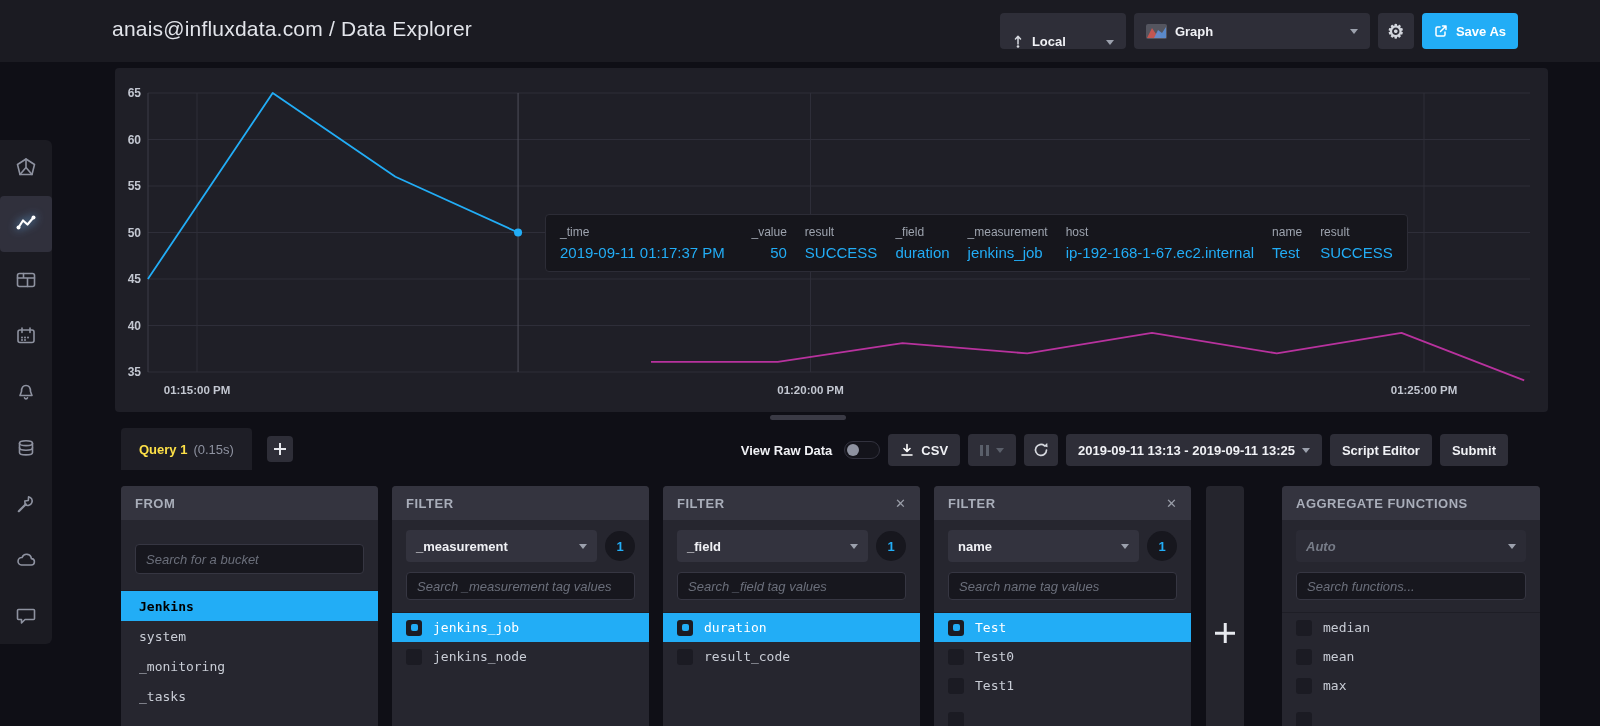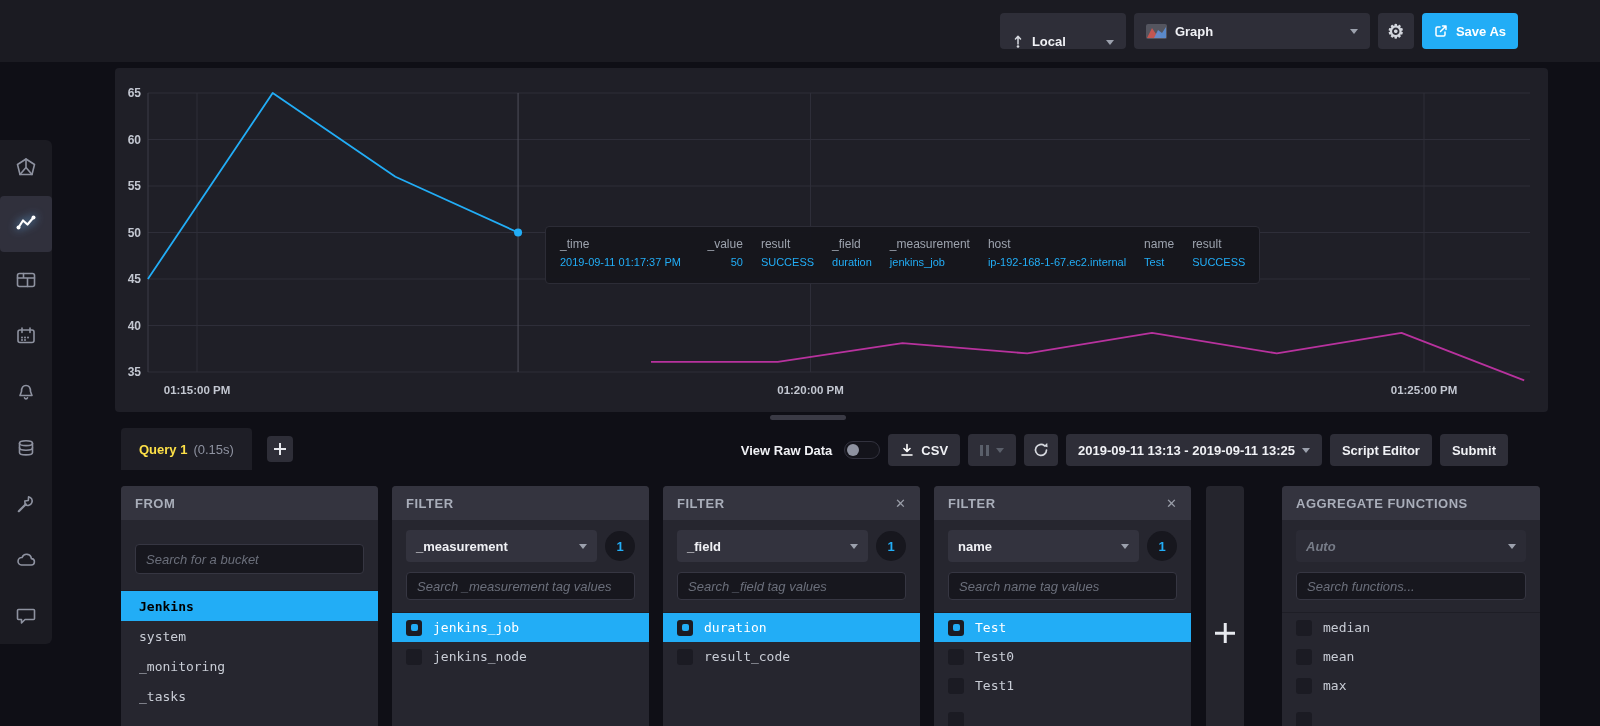--- a/index.html
+++ b/index.html
@@ -33,25 +33,25 @@
   .nav-item.active svg { stroke:#ffffff; filter:drop-shadow(0 0 5px rgba(110,190,255,.95)); }
   .nav-item.active svg .dotfill, .nav-item svg .dotfill { fill:#8e92a0; stroke:none; }
   .nav-item.active svg .dotfill { fill:#fff; }
 
   
   .chart-panel { position:absolute; left:115px; top:68px; width:1433px; height:344px; background:#1f1f27; border-radius:4px; }
   .chart-panel svg { position:absolute; left:0; top:0; }
   text.ytick { fill:#c3c7d1; font-size:12px; font-weight:bold; font-family:"Liberation Sans",sans-serif; }
   text.xtick { fill:#c3c7d1; font-size:11.5px; font-weight:bold; font-family:"Liberation Sans",sans-serif; }
 
-  .chart-tooltip { position:absolute; left:430px; top:158px; height:58px; background:rgba(22,22,28,.96); border:1px solid #2c2c36; border-radius:4px; display:flex; gap:18px; padding:10px 14px; z-index:5; white-space:nowrap; }
+  .chart-tooltip { position:absolute; left:430px; top:146px; height:58px; background:rgba(22,22,28,.96); border:1px solid #2c2c36; border-radius:4px; display:flex; gap:18px; padding:10px 14px; z-index:5; white-space:nowrap; }
   .tt-col { display:flex; flex-direction:column; gap:5px; }
   .tt-col.right { text-align:right; min-width:44px; }
   .tt-head { color:#9da3ae; font-size:12px; }
-  .tt-val { color:#22ADF6; font-size:11px; }
+  .tt-val { color:#22ADF6; font-size:15px; }
 
   .drag-handle { position:absolute; left:770px; top:415px; width:76px; height:5px; border-radius:3px; background:#3a3a45; cursor:row-resize; }
 
   
   .query-tab { position:absolute; left:121px; top:428px; height:42px; background:#1e1e26; border-radius:4px 4px 0 0; display:flex; align-items:center; padding:0 18px; gap:6px; font-size:13px; cursor:pointer; }
   .query-tab .qname { font-weight:bold; color:#fde047; }
   .query-tab .qtime { color:#8e92a0; }
   .add-query-btn { position:absolute; left:267px; top:436px; width:26px; height:26px; background:#2e2e38; border-radius:4px; cursor:pointer; }
 
   .toolbar-right { position:absolute; top:432px; right:92px; height:36px; display:flex; align-items:center; gap:8px; }
@@ -99,20 +99,21 @@
   .tag-row.partial { margin-top:5px; }
   .plus-col { position:absolute; left:1206px; top:486px; width:38px; height:294px; background:#25252d; border-radius:4px; display:flex; align-items:center; justify-content:center; }
   .add-filter-btn { width:30px; height:30px; cursor:pointer; }
 </style>
 </head>
 <body>
 
 <div id="app">
 
   <div class="top-header">
+    <div class="page-title">anais@influxdata.com / Data Explorer</div>
     <div class="header-controls">
       <div class="hbtn dd dd-local">
         <span style="display:flex;align-items:center;gap:8px;">
           <svg width="12" height="16" viewBox="0 0 12 16">
             <circle cx="6" cy="13.5" r="1.3" fill="#d6d9df"></circle>
             <path d="M6 11 V4 M3.5 6 L6 3.2 L8.5 6" stroke="#d6d9df" stroke-width="1.5" fill="none" stroke-linecap="round" stroke-linejoin="round"></path>
           </svg>
           <span>Local</span>
         </span>
         <span class="caret"></span>

